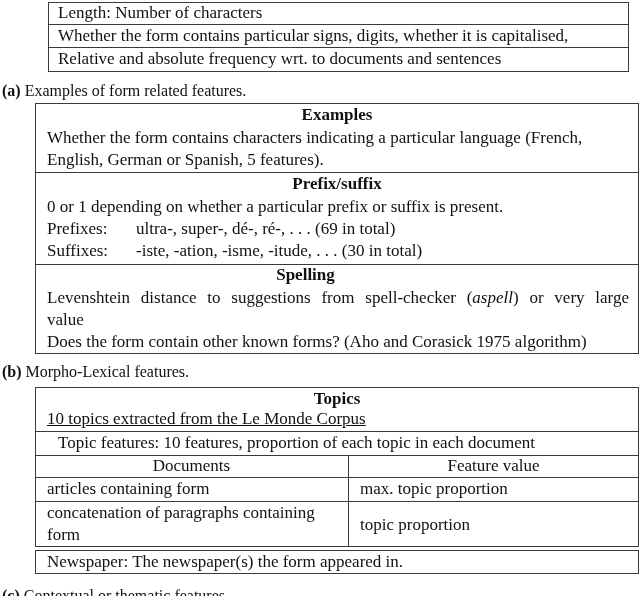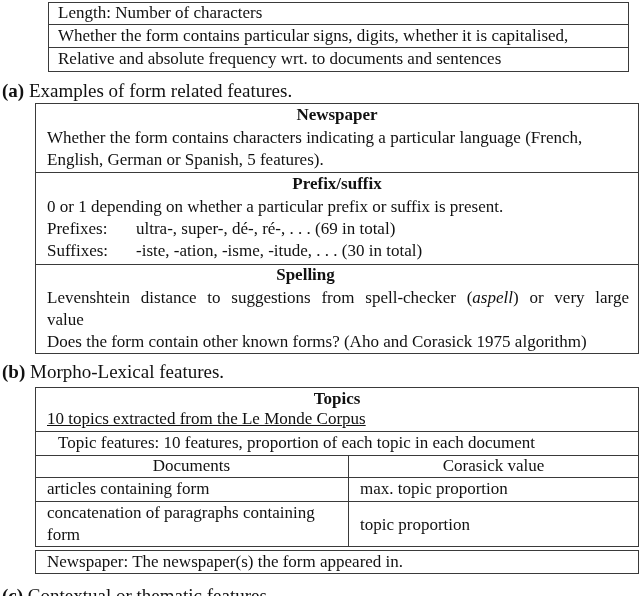--- a/index.html
+++ b/index.html
@@ -8,41 +8,41 @@
       background: #ffffff; color: #111;
       font-family: "Liberation Serif", "DejaVu Serif", serif;
       font-size: 17px; line-height: 22px;
     }
     .box { position: absolute; border: 1.5px solid #3a3a3a; box-sizing: border-box; background: #fff; }
     .hline { position: absolute; height: 0; border-top: 1.5px solid #3a3a3a; }
     .vline { position: absolute; width: 0; border-left: 1.5px solid #3a3a3a; }
     .txt { position: absolute; white-space: nowrap; }
     .center { text-align: center; }
     .bold { font-weight: bold; }
-    .caption { position: absolute; font-size: 19px; left: 2px; white-space: nowrap; }
+    .caption { position: absolute; font-size: 16px; left: 2px; white-space: nowrap; }
     .caption b { font-weight: bold; }
     .justify { text-align: justify; text-align-last: justify; }
     em { font-style: italic; }
   </style>
 </head>
 <body>
 
 <div class="box" style="left:48px; top:2px; width:581px; height:70px;"></div>
 <div class="hline" style="left:48px; top:24px; width:581px;"></div>
 <div class="hline" style="left:48px; top:47px; width:581px;"></div>
 <div class="txt" style="left:58px; top:2px;">Length: Number of characters</div>
 <div class="txt" style="left:58px; top:25px;">Whether the form contains particular signs, digits, whether it is capitalised,</div>
 <div class="txt" style="left:58px; top:48px;">Relative and absolute frequency wrt. to documents and sentences</div>
 <div class="caption" style="top:80px;"><b>(a)</b><span> Examples of form related features.</span></div>
 
 <div class="box" style="left:35px; top:103px; width:604px; height:251px;"></div>
 <div class="hline" style="left:35px; top:172px; width:604px;"></div>
 <div class="hline" style="left:35px; top:264px; width:604px;"></div>
 
-<div class="txt center bold" style="left:35px; width:604px; top:104px;">Newspaper</div>
+<div class="txt center bold" style="left:35px; width:604px; top:104px;">Examples</div>
 <div class="txt" style="left:47px; top:127px;">Whether the form contains characters indicating a particular language (French,</div>
 <div class="txt" style="left:47px; top:149px;">English, German or Spanish, 5 features).</div>
 
 <div class="txt center bold" style="left:35px; width:604px; top:173px;">Prefix/suffix</div>
 <div class="txt" style="left:47px; top:196px;">0 or 1 depending on whether a particular prefix or suffix is present.</div>
 <div class="txt" style="left:47px; top:218px;">Prefixes:</div>
 <div class="txt" style="left:136px; top:218px;">ultra-, super-, dé-, ré-, . . . (69 in total)</div>
 <div class="txt" style="left:47px; top:240px;">Suffixes:</div>
 <div class="txt" style="left:136px; top:240px;">-iste, -ation, -isme, -itude, . . . (30 in total)</div>
 
@@ -56,21 +56,21 @@
 <div class="hline" style="left:35px; top:431px; width:604px;"></div>
 <div class="hline" style="left:35px; top:455px; width:604px;"></div>
 <div class="hline" style="left:35px; top:477px; width:604px;"></div>
 <div class="hline" style="left:35px; top:501px; width:604px;"></div>
 <div class="vline" style="left:348px; top:455px; height:92px;"></div>
 
 <div class="txt center bold" style="left:35px; width:604px; top:388px;">Topics</div>
 <div class="txt" style="left:47px; top:408px;text-decoration:underline;">10 topics extracted from the Le Monde Corpus</div>
 <div class="txt" style="left:58px; top:432px;">Topic features: 10 features, proportion of each topic in each document</div>
 <div class="txt center" style="left:35px; width:313px; top:455px;">Documents</div>
-<div class="txt center" style="left:348px; width:291px; top:455px;">Corasick value</div>
+<div class="txt center" style="left:348px; width:291px; top:455px;">Feature value</div>
 <div class="txt" style="left:47px; top:478px;">articles containing form</div>
 <div class="txt" style="left:360px; top:478px;">max. topic proportion</div>
 <div class="txt" style="left:47px; top:502px;">concatenation of paragraphs containing</div>
 <div class="txt" style="left:47px; top:524px;">form</div>
 <div class="txt" style="left:360px; top:502px;margin-top:12px;">topic proportion</div>
 
 <div class="box" style="left:35px; top:550px; width:604px; height:24px;"></div>
 <div class="txt" style="left:47px; top:551px;">Newspaper: The newspaper(s) the form appeared in.</div>
 
 <div class="caption" style="top:585px;"><b>(c)</b><span> Contextual or thematic features.</span></div>

